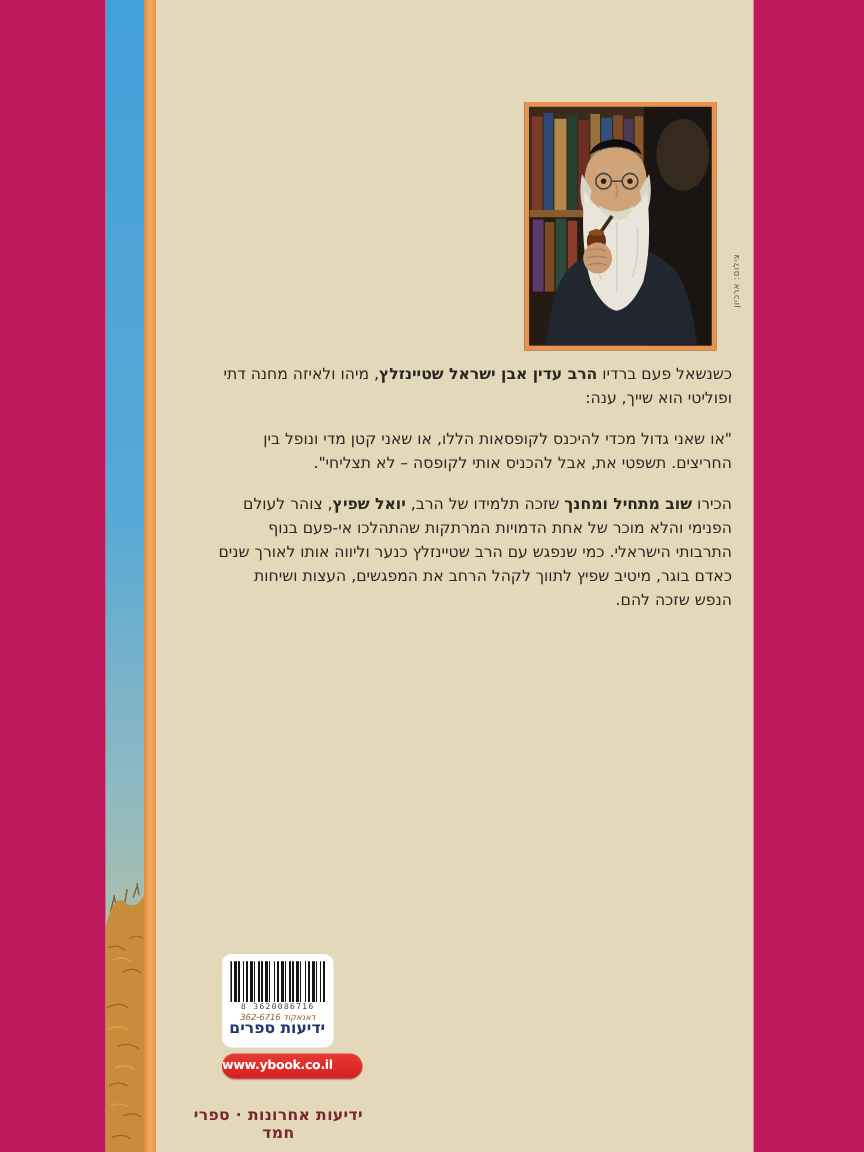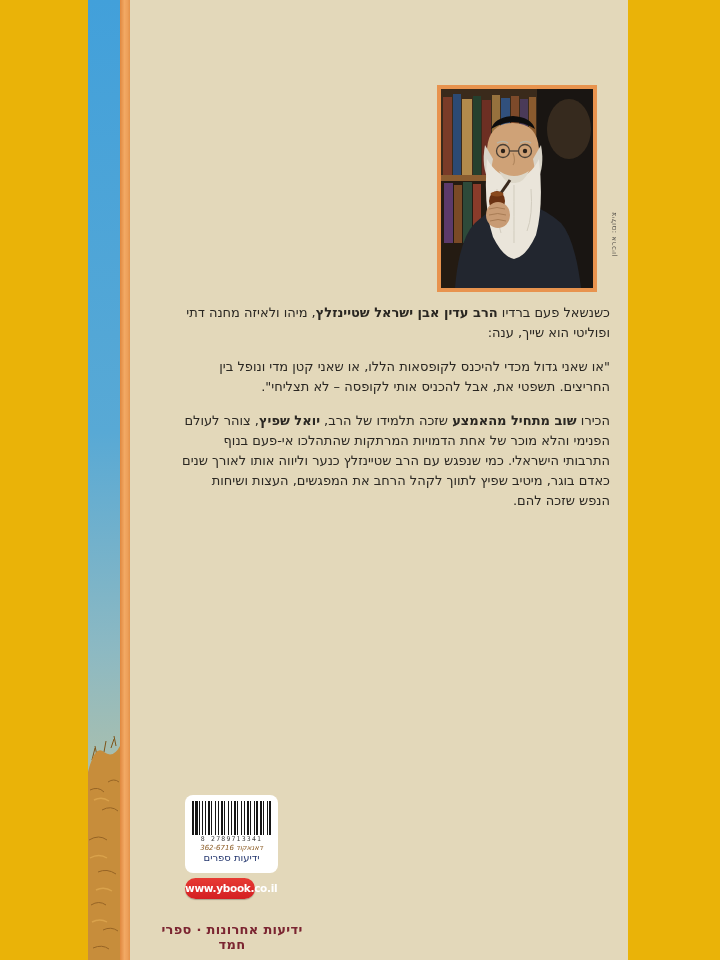--- a/index.html
+++ b/index.html
@@ -1,20 +1,20 @@
 <!DOCTYPE html>
 <html lang="he"><head>
 <meta charset="utf-8">
 <style>
   html,body{margin:0;padding:0;}
   body{
     width:720px;height:960px;position:relative;background:#ffffff;
     font-family:"DejaVu Sans",sans-serif;overflow:hidden;
   }
-  .page{position:absolute;inset:0;background:#eab308;}
+  .page{position:absolute;inset:0;background:#be185d;}
   .cover{position:absolute;left:88px;top:0;width:540px;height:960px;background:#e3d8ba;}
   
   .edge-art{position:absolute;left:0;top:0;width:32px;height:960px;}
   .spine-strip{position:absolute;left:32px;top:0;width:10px;height:960px;
     background:linear-gradient(to right,#e0883f,#f2a964 45%,#eda05a 75%,#e3924a);}
   
   .photo-frame{position:absolute;left:349px;top:85px;width:160px;height:207px;
     border:4px solid #e8934e;box-sizing:border-box;background:#241b12;overflow:hidden;}
   .photo-credit{
     position:absolute;left:468px;top:228px;width:116px;height:12px;
@@ -34,22 +34,22 @@
   .bars{width:79px;height:34px;margin:0 auto;
     background:
       repeating-linear-gradient(90deg,
         #151515 0px,#151515 1.6px,#ffffff 1.6px,#ffffff 3.1px,
         #151515 3.1px,#151515 5.6px,#ffffff 5.6px,#ffffff 6.6px,
         #151515 6.6px,#151515 7.6px,#ffffff 7.6px,#ffffff 10.4px,
         #151515 10.4px,#151515 11.4px,#ffffff 11.4px,#ffffff 12.9px);}
   .bc-num{font-family:"DejaVu Sans Mono",monospace;font-size:6.5px;line-height:9px;
     color:#3f3f3f;letter-spacing:1.2px;white-space:nowrap;}
   .bc-dana{font-size:7px;line-height:9px;color:#8a5a22;direction:rtl;white-space:nowrap;font-style:italic;}
-  .bc-pub{font-size:10px;line-height:9px;color:#23366e;font-weight:normal;direction:rtl;white-space:nowrap;}
-  .ybook-pill{position:absolute;left:97px;top:878px;width:70px;height:21px;
+  .bc-pub{font-size:13px;line-height:9px;color:#23366e;font-weight:bold;direction:rtl;white-space:nowrap;}
+  .ybook-pill{position:absolute;left:97px;top:878px;width:117px;height:21px;
     background:linear-gradient(to bottom,#e73a33,#d41f22);border-radius:11px;
     color:#ffffff;font-weight:bold;font-size:10.5px;line-height:21px;text-align:left;
     letter-spacing:-0.3px;box-shadow:0 1px 1px rgba(0,0,0,.25);}
   .imprint{position:absolute;left:58px;top:922px;width:172px;text-align:center;
     font-size:13px;font-weight:bold;color:#7b2531;direction:rtl;letter-spacing:.3px;}
 </style>
 </head>
 <body>
 
 <div class="page">
@@ -162,26 +162,26 @@
             <path d="M49,132 q8,-3 16,0"></path>
         </g>
       </svg>
     </div>
 
     <div class="photo-credit">צילום: ארכיון</div>
 
     <div class="text-col">
       <p><span>כשנשאל פעם ברדיו </span><b>הרב עדין אבן ישראל שטיינזלץ</b><span>, מיהו ולאיזה מחנה דתי ופוליטי הוא שייך, ענה:</span></p>
       <p>"או שאני גדול מכדי להיכנס לקופסאות הללו, או שאני קטן מדי ונופל בין החריצים. תשפטי את, אבל להכניס אותי לקופסה – לא תצליחי".</p>
-      <p class="p4"><span>הכירו </span><b>שוב מתחיל מהאמצע</b><span> שזכה תלמידו של הרב, </span><b>יואל שפיץ</b><span>, צוהר לעולם הפנימי והלא מוכר של אחת הדמויות המרתקות שהתהלכו אי-פעם בנוף התרבותי הישראלי. כמי שנפגש עם הרב שטיינזלץ כנער וליווה אותו לאורך שנים כאדם בוגר, מיטיב שפיץ לתווך לקהל הרחב את המפגשים, העצות ושיחות הנפש שזכה להם.</span></p>
+      <p class="p4"><span>הכירו </span><b>שוב מתחיל ומחנך</b><span> שזכה תלמידו של הרב, </span><b>יואל שפיץ</b><span>, צוהר לעולם הפנימי והלא מוכר של אחת הדמויות המרתקות שהתהלכו אי-פעם בנוף התרבותי הישראלי. כמי שנפגש עם הרב שטיינזלץ כנער וליווה אותו לאורך שנים כאדם בוגר, מיטיב שפיץ לתווך לקהל הרחב את המפגשים, העצות ושיחות הנפש שזכה להם.</span></p>
     </div>
 
     <div class="barcode-box">
       <div class="bars"></div>
-      <div class="bc-num">8 2789713341</div>
+      <div class="bc-num">8 3620086716</div>
       <div class="bc-dana">דאנאקוד 362-6716</div>
       <div class="bc-pub">ידיעות ספרים</div>
     </div>
 
     <div class="ybook-pill">www.ybook.co.il</div>
 
     <div class="imprint">ידיעות אחרונות · ספרי חמד</div>
 
   </div>
 </div>

